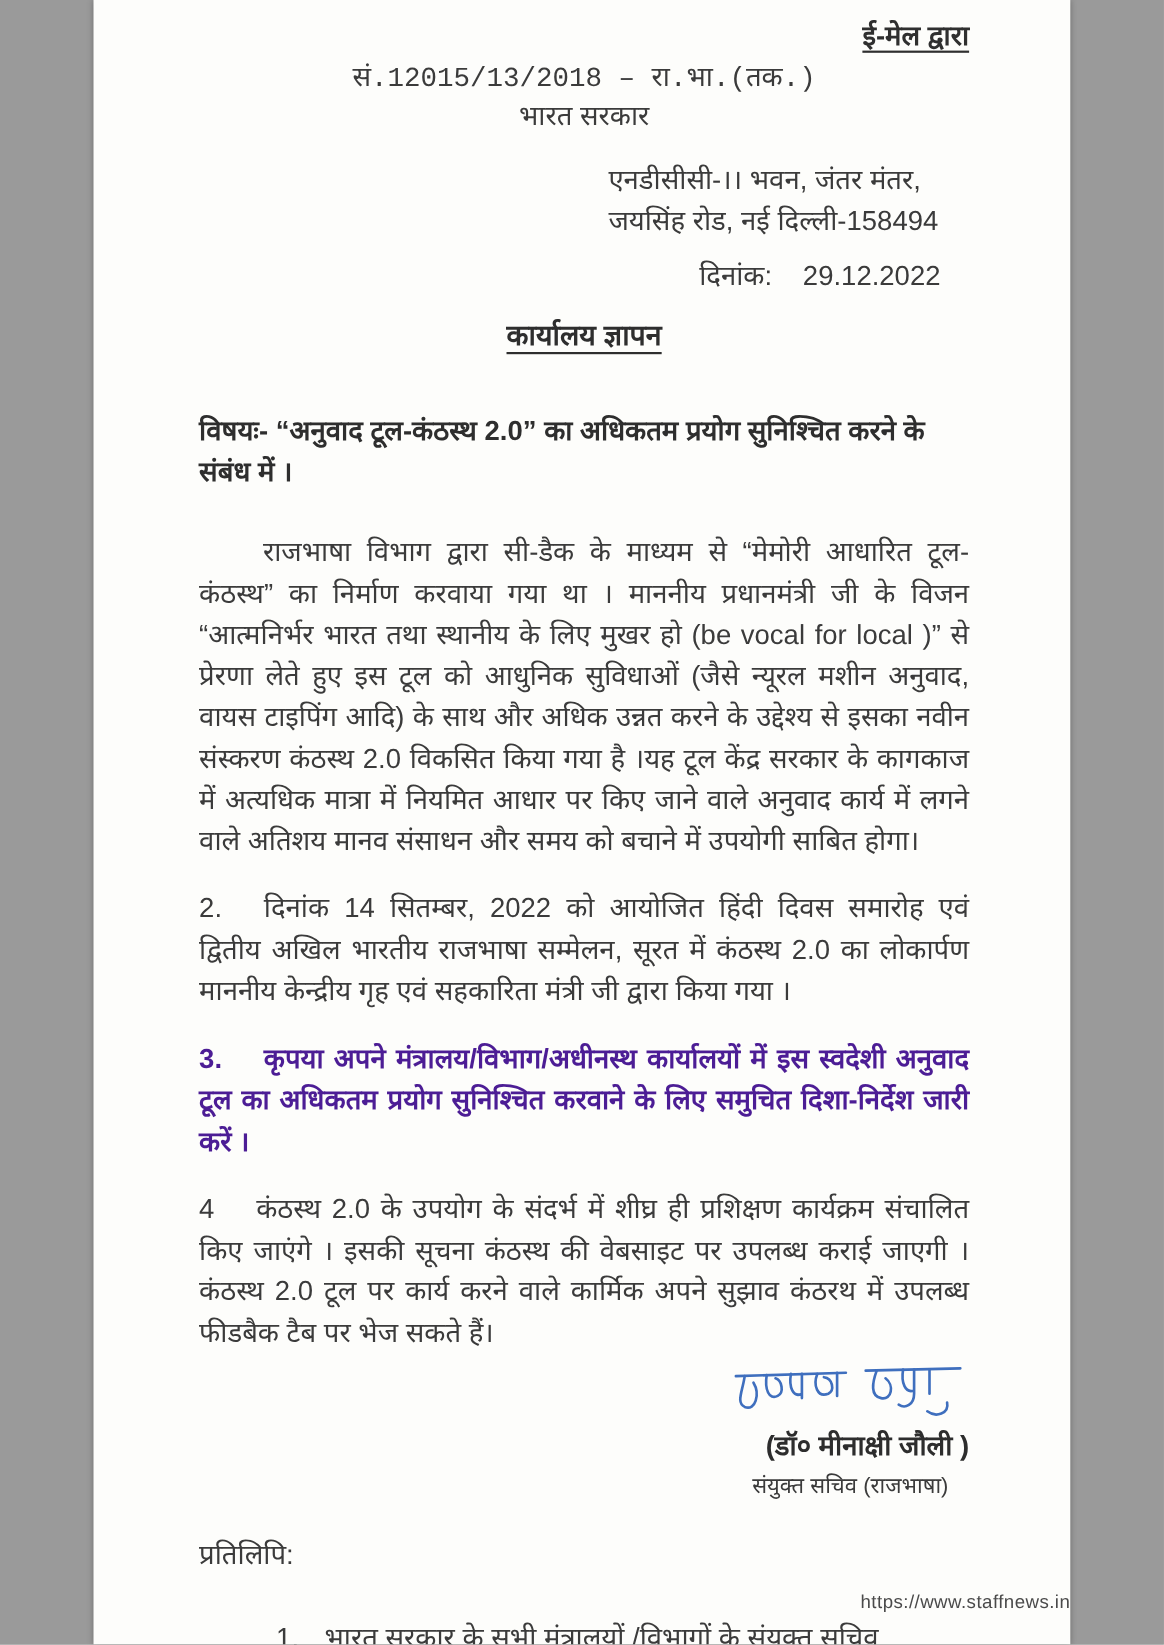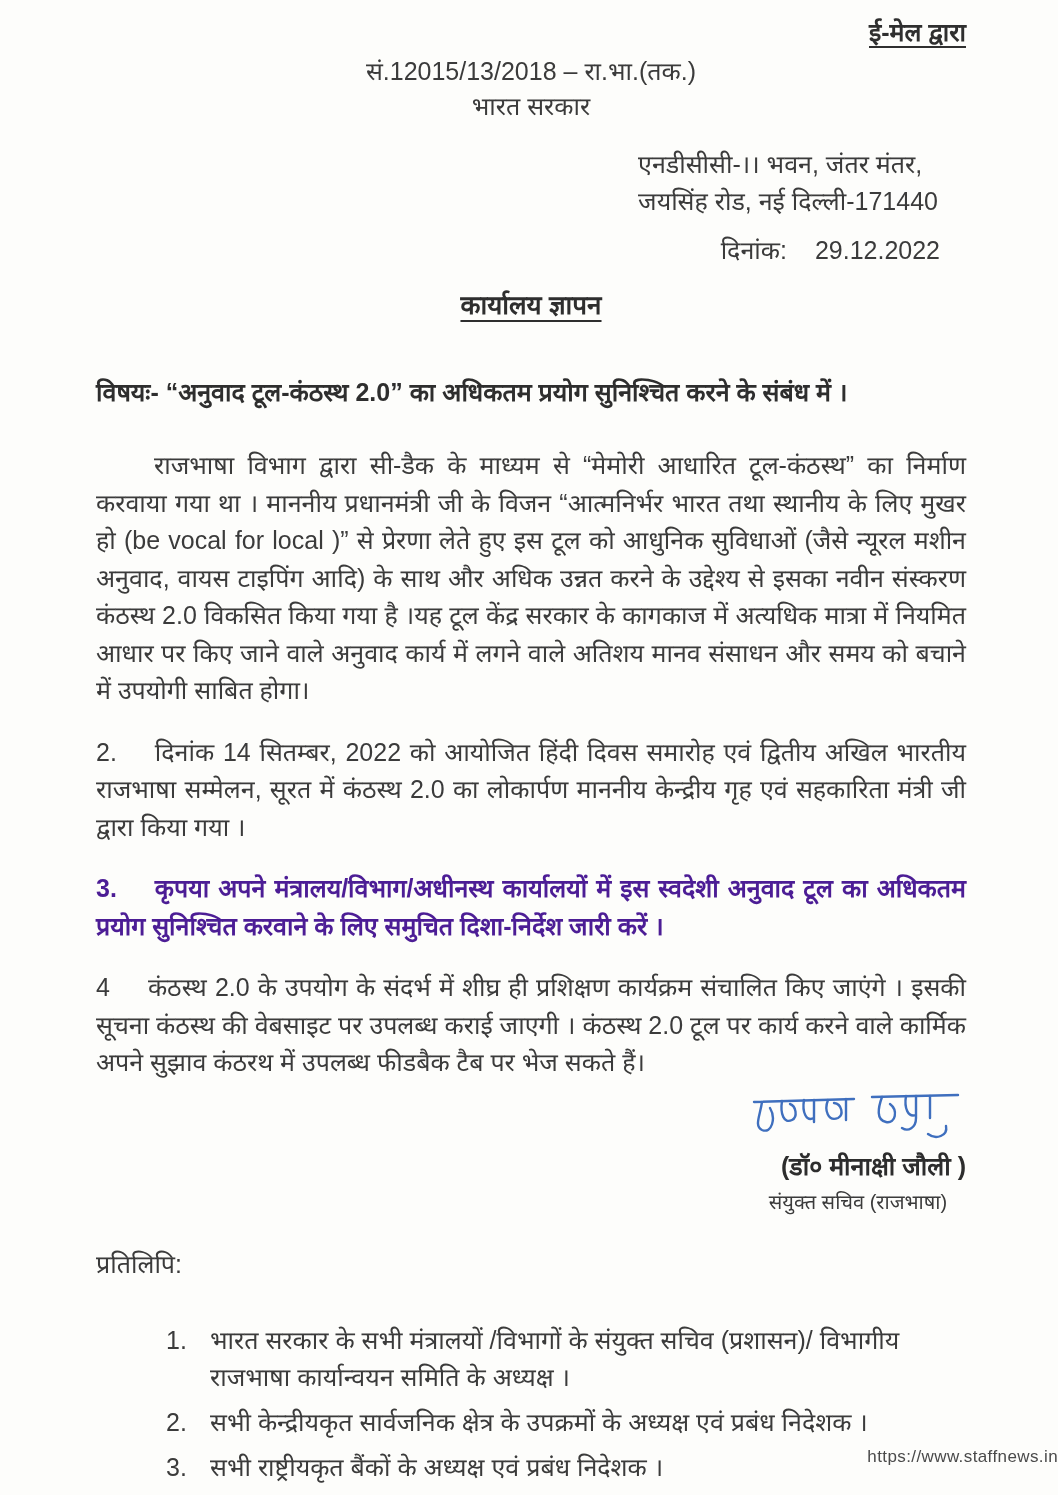--- a/index.html
+++ b/index.html
@@ -1,37 +1,37 @@
 <!DOCTYPE html>
 <html><head>
 <meta charset="utf-8">
 <style>
   * { margin:0; padding:0; box-sizing:border-box; }
   html,body { background:#9a9a9a; }
   body { font-family:"Liberation Sans","DejaVu Sans",sans-serif; }
   .page {
     position:relative;
-    width:1058px; height:1495px;
+    width:888px; height:1495px;
     margin:0 auto;
     background:#fdfdfb;
     color:#3b3b3b;
     padding:14px 92px 0 96px;
     overflow:hidden;
     box-shadow:0 0 6px rgba(0,0,0,.35);
   }
   .email-note {
     text-align:right;
     font-weight:bold;
     font-size:25px;
     text-decoration:underline;
     text-underline-offset:5px;
     color:#2f2f2f;
   }
   .center-line { text-align:center; font-size:25px; line-height:35px; }
-  .ref-number { margin-top:6px; }
+  .ref-number { margin-top:6px;font-family:Liberation Mono, monospace; }
   .address-block {
     width:fit-content;
     margin:22px 28px 0 auto;
     text-align:left;
     font-size:25px;
     line-height:37px;
   }
   .date-line {
     width:fit-content;
     margin:12px 26px 0 auto;
@@ -91,21 +91,21 @@
 
 <div class="page">
 
   <div class="email-note">ई-मेल द्वारा</div>
 
   <div class="center-line ref-number">सं.12015/13/2018 – रा.भा.(तक.)</div>
   <div class="center-line">भारत सरकार</div>
 
   <div class="address-block">
     <div>एनडीसीसी-।। भवन, जंतर मंतर,</div>
-    <div>जयसिंह रोड, नई दिल्ली-171440</div>
+    <div>जयसिंह रोड, नई दिल्ली-158494</div>
   </div>
 
   <div class="date-line">
     <span>दिनांक:</span><span class="gap"></span><span>29.12.2022</span>
   </div>
 
   <div class="doc-title">कार्यालय ज्ञापन</div>
 
   <div class="subject">विषयः-  “अनुवाद टूल-कंठस्थ 2.0”  का अधिकतम प्रयोग सुनिश्चित करने के  संबंध में  ।</div>
 

